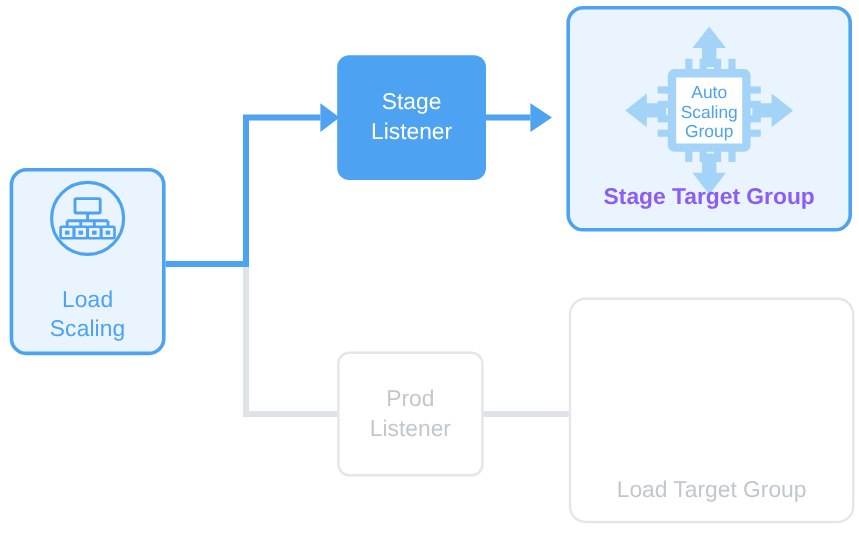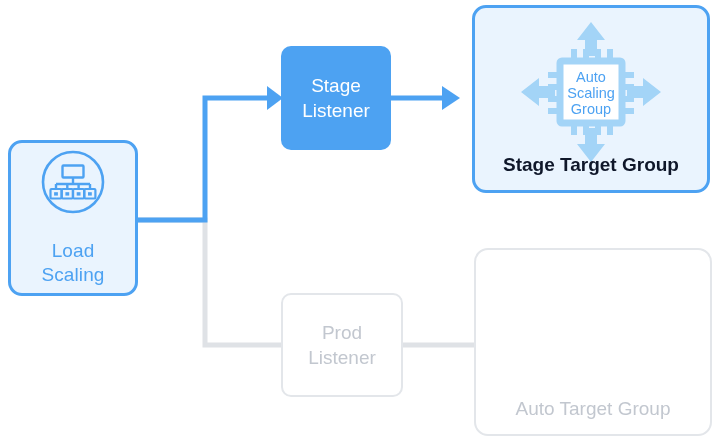--- a/index.html
+++ b/index.html
@@ -46,21 +46,21 @@
     font-size: 19px;
     line-height: 24px;
     font-weight: 400;
     letter-spacing: .1px;
   }
 
   
   #stage-listener {
     left: 281px;
     top: 46px;
-    width: 110px;
+    width: 124px;
     height: 104px;
     background: #4da2f2;
     border-radius: 10px;
   }
   #stage-listener .sl-label {
     color: #ffffff;
     font-size: 19px;
     line-height: 25px;
   }
 
@@ -86,21 +86,21 @@
     top: 5px;
     width: 238px;
     height: 188px;
     background: #eaf4fe;
     border: 3px solid #4da2f2;
     border-radius: 14px;
     justify-content: flex-start;
     padding-top: 6px;
   }
   #stage-target-group .stg-label {
-    color: #0f172a;
+    color: #8b5cf6;
     font-size: 19px;
     font-weight: 700;
     position: absolute;
     bottom: 14px;
     left: 0;
     right: 0;
   }
 
   
   #prod-target-group {
@@ -243,16 +243,16 @@
         <text x="76" y="66" text-anchor="middle" fill="#4da2f2" font-family="Liberation Sans, sans-serif" font-size="14.5">Auto</text>
         <text x="76" y="82" text-anchor="middle" fill="#4da2f2" font-family="Liberation Sans, sans-serif" font-size="14.5">Scaling</text>
         <text x="76" y="98" text-anchor="middle" fill="#4da2f2" font-family="Liberation Sans, sans-serif" font-size="14.5">Group</text>
       </svg>
     </div>
 
     <div class="stg-label">Stage Target Group</div>
   </div>
 
   <div class="node" id="prod-target-group">
-    <div class="ptg-label">Auto Target Group</div>
+    <div class="ptg-label">Load Target Group</div>
   </div>
 
 </div>
 
 </body></html>

